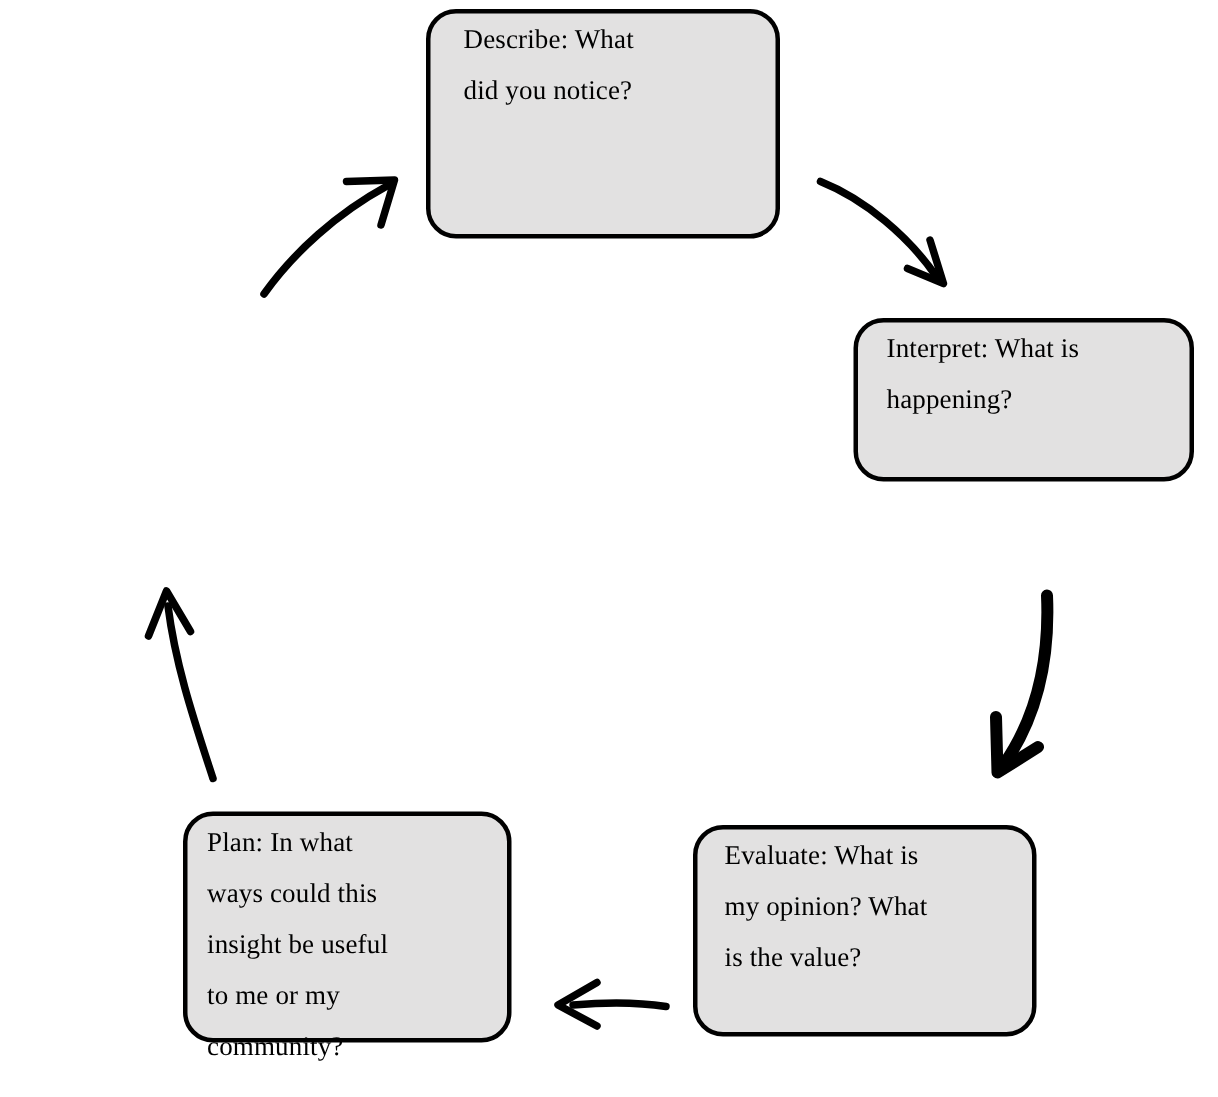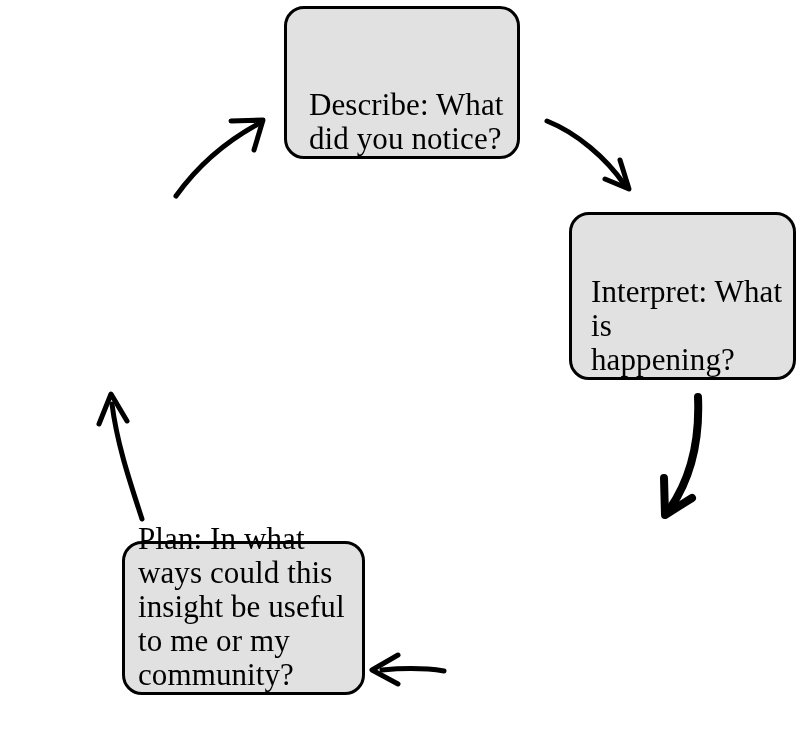--- a/index.html
+++ b/index.html
@@ -17,47 +17,47 @@
     background: #ffffff;
     overflow: hidden;
   }
   .node {
     position: absolute;
     box-sizing: border-box;
     background: #e2e1e1;
     border: 3px solid #000000;
     border-radius: 20px;
     display: flex;
-    align-items: flex-end;
+    align-items: flex-start;
     color: #000000;
-    font-size: 31px;
+    font-size: 18px;
     line-height: 34px;
     letter-spacing: 0.1px;
   }
   .node .node-label {
     display: block;
     width: 100%;
     white-space: pre-line;
   }
 
   
   #node-describe {
     left: 284px;  top: 6px;    width: 236px; height: 153px;
     padding: 0 0 0 22px;
   }
   #node-interpret {
-    left: 569px;  top: 212px;  width: 227px; height: 168px;
+    left: 569px;  top: 212px;  width: 227px; height: 109px;
     padding: 0 0 0 19px;
   }
   #node-evaluate {
     left: 462px;  top: 550px;  width: 229px; height: 141px;
     padding: 0 0 0 18px;
   }
   #node-plan {
-    left: 122px;  top: 541px;  width: 243px; height: 154px;
+    left: 122px;  top: 541px;  width: 219px; height: 154px;
     padding: 0 0 0 13px;
   }
   #node-questions {
     left: 9px;    top: 224px;  width: 234px; height: 139px;
     padding: 0 0 0 18px;
   }
 
   
   #arrows {
     position: absolute;
@@ -103,20 +103,25 @@
   <div class="node" id="node-describe">
     <span class="node-label">Describe: What
 did you notice?</span>
   </div>
 
   <div class="node" id="node-interpret">
     <span class="node-label">Interpret: What is
 happening?</span>
   </div>
 
+  <div class="node" id="node-evaluate">
+    <span class="node-label">Evaluate: What is
+my opinion? What
+is the value?</span>
+  </div>
 
   <div class="node" id="node-plan">
     <span class="node-label">Plan: In what
 ways could this
 insight be useful
 to me or my
 community?</span>
   </div>
 
 

